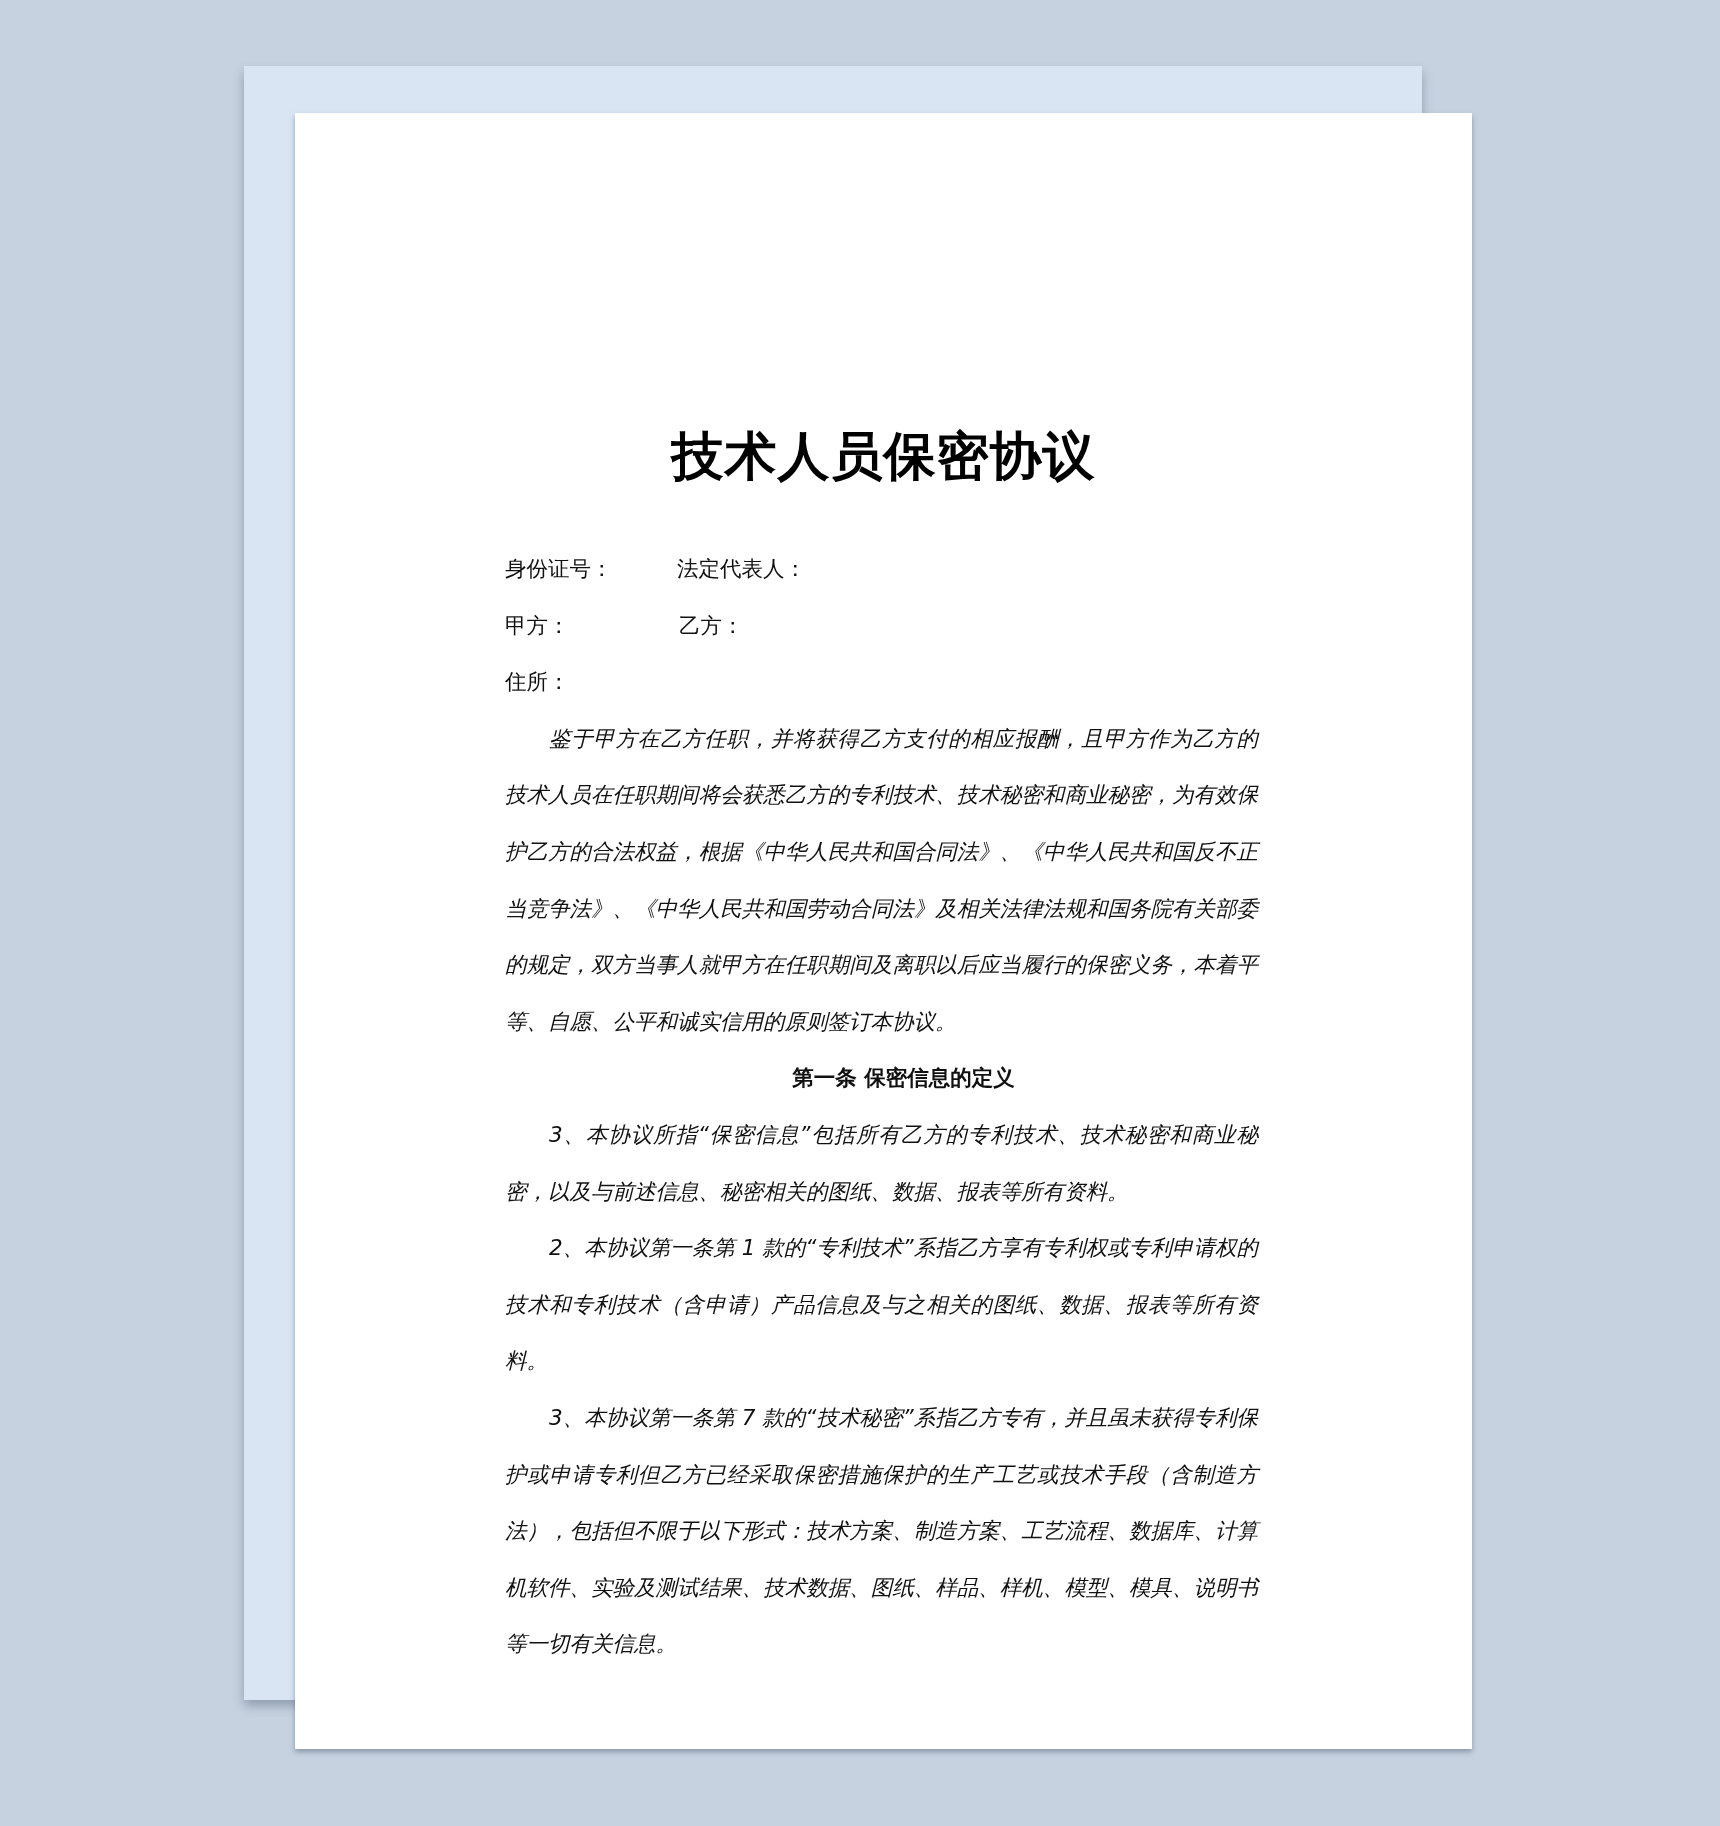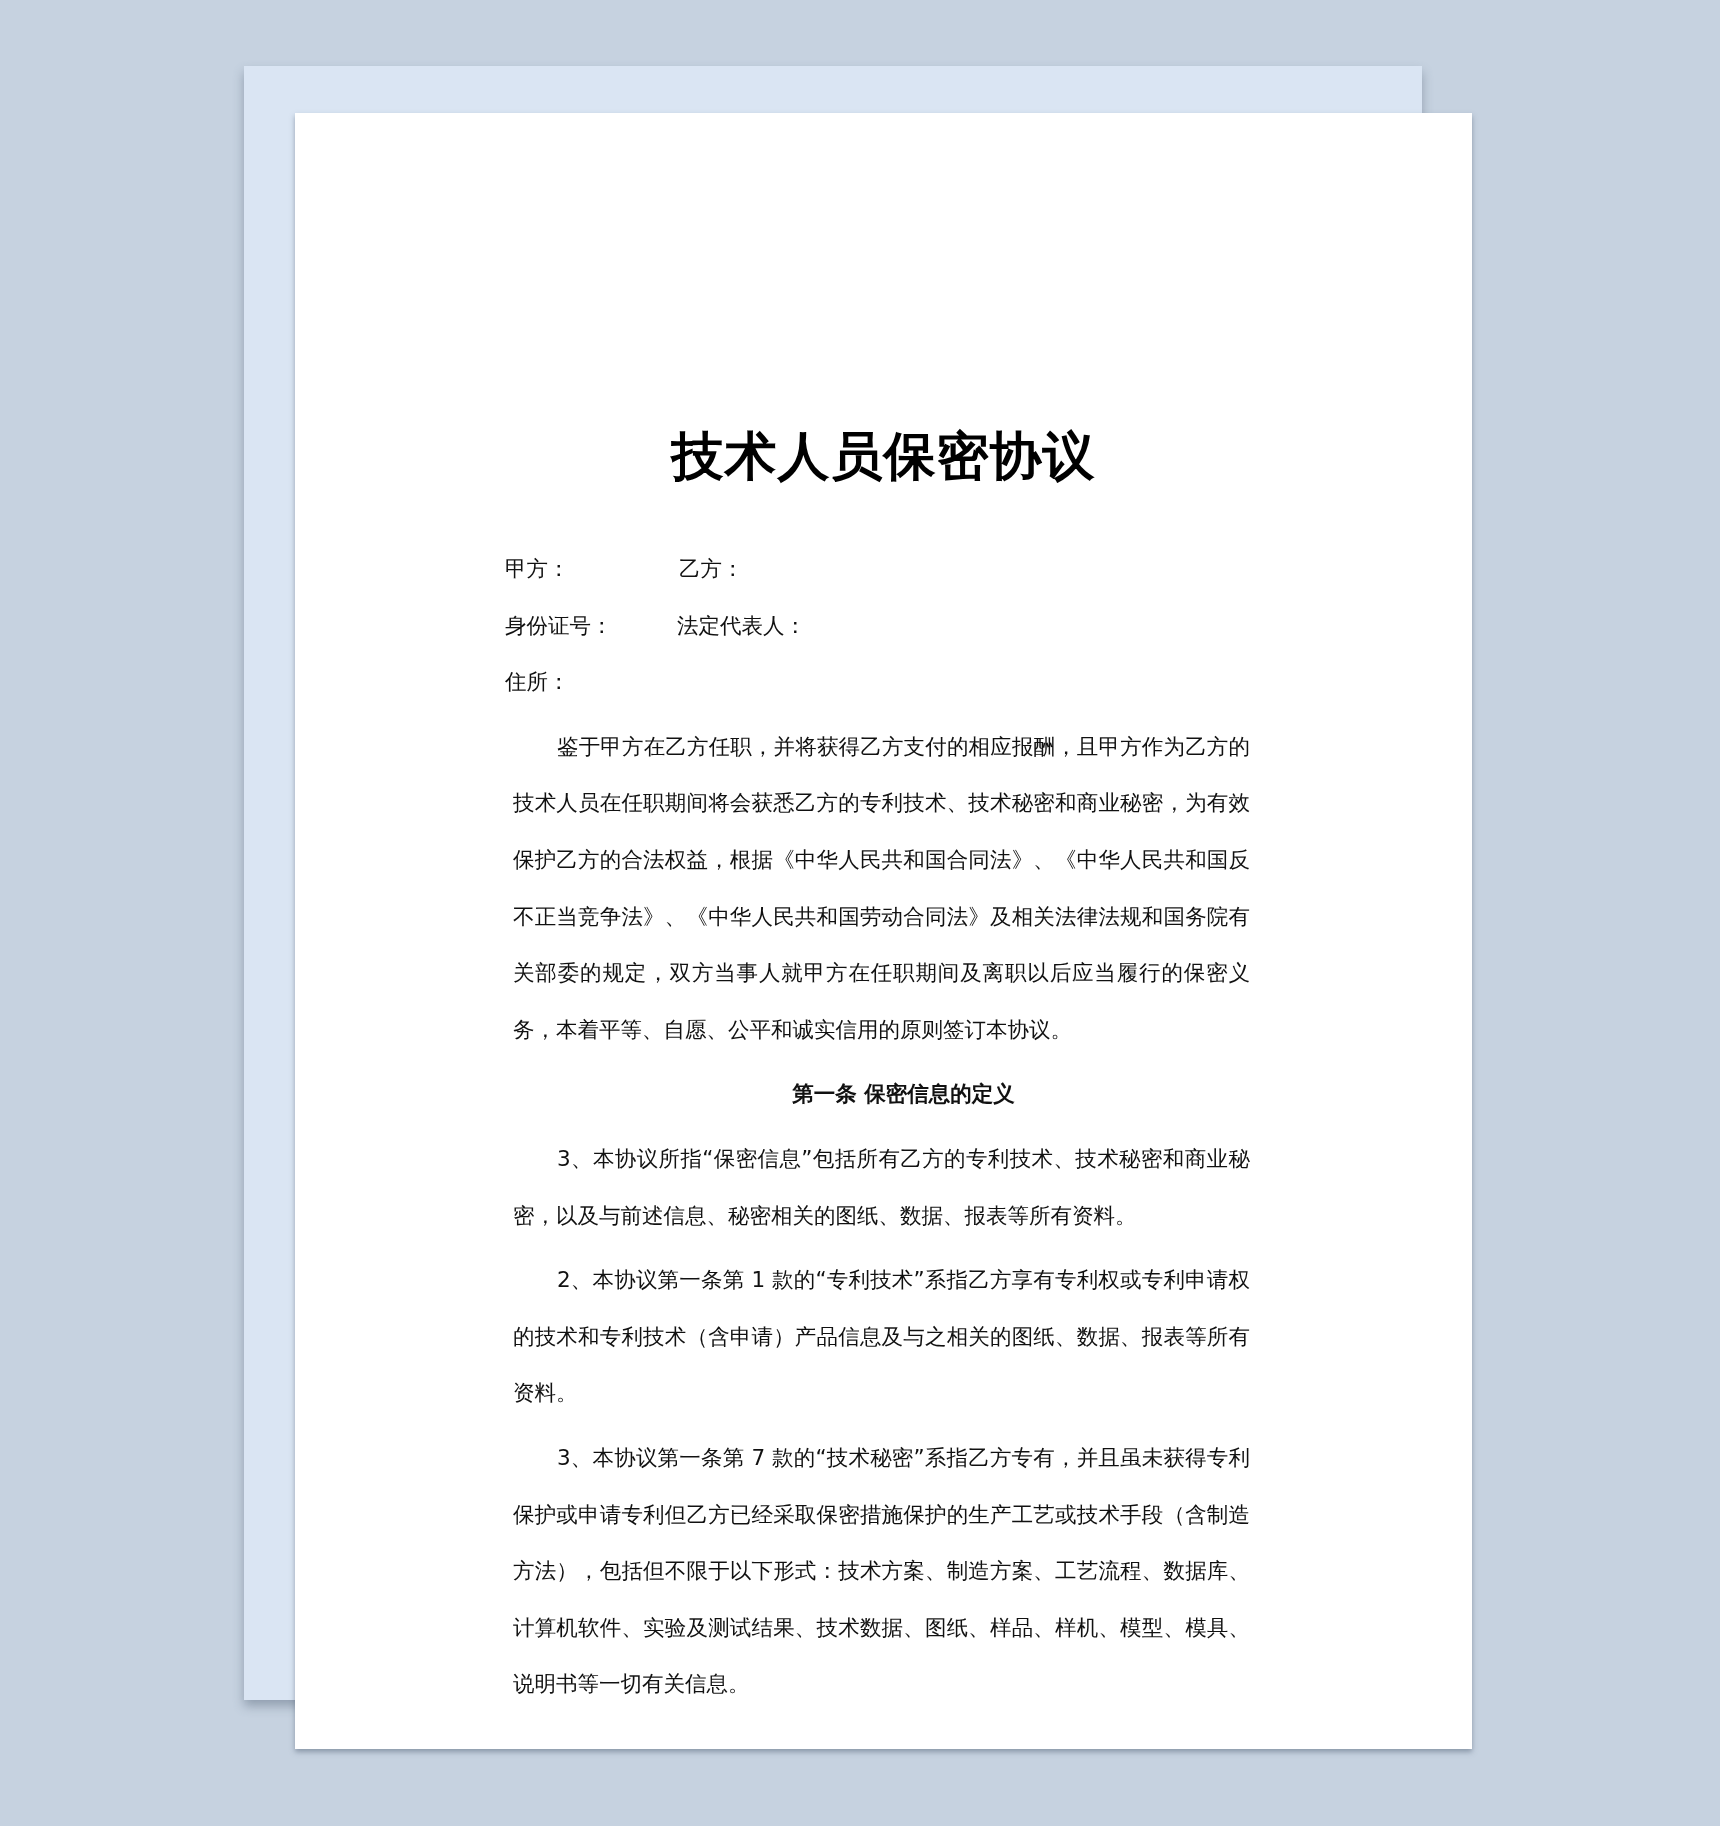--- a/index.html
+++ b/index.html
@@ -31,39 +31,39 @@
     .body {
       position: absolute; left: 210px; top: 428px;
       width: 753px;
       color: #111;
       font-size: 21.5px;
       line-height: 56.6px;
     }
     .row { height: 56.6px; position: relative; white-space: nowrap; }
     .row .col2 { position: absolute; left: 174px; top: 0; }
     .row.id .col2 { left: 172px; }
-    .para { text-indent: 44px; text-align: justify; text-align-last: left; margin: 8px; }
+    .para { text-indent: 44px; text-align: justify; text-align-last: left; margin: 0; font-style: italic; }
     .heading { text-indent: 44px; font-weight: bold; margin: 0; text-align: center; }
   </style>
 </head>
 <body>
 
 <div class="back-page"></div>
 
 <div class="front-page">
   <div class="doc-title">技术人员保密协议</div>
 
   <div class="body">
+    <div class="row id">
+      <span>身份证号：</span>
+      <span class="col2">法定代表人：</span>
+    </div>
     <div class="row">
       <span>甲方：</span>
       <span class="col2">乙方：</span>
-    </div>
-    <div class="row id">
-      <span>身份证号：</span>
-      <span class="col2">法定代表人：</span>
     </div>
     <div class="row">
       <span>住所：</span>
     </div>
 
     <p class="para">鉴于甲方在乙方任职，并将获得乙方支付的相应报酬，且甲方作为乙方的技术人员在任职期间将会获悉乙方的专利技术、技术秘密和商业秘密，为有效保护乙方的合法权益，根据《中华人民共和国合同法》、《中华人民共和国反不正当竞争法》、《中华人民共和国劳动合同法》及相关法律法规和国务院有关部委的规定，双方当事人就甲方在任职期间及离职以后应当履行的保密义务，本着平等、自愿、公平和诚实信用的原则签订本协议。</p>
 
     <p class="heading">第一条  保密信息的定义</p>
 
     <p class="para">3、本协议所指“保密信息”包括所有乙方的专利技术、技术秘密和商业秘密，以及与前述信息、秘密相关的图纸、数据、报表等所有资料。</p>

